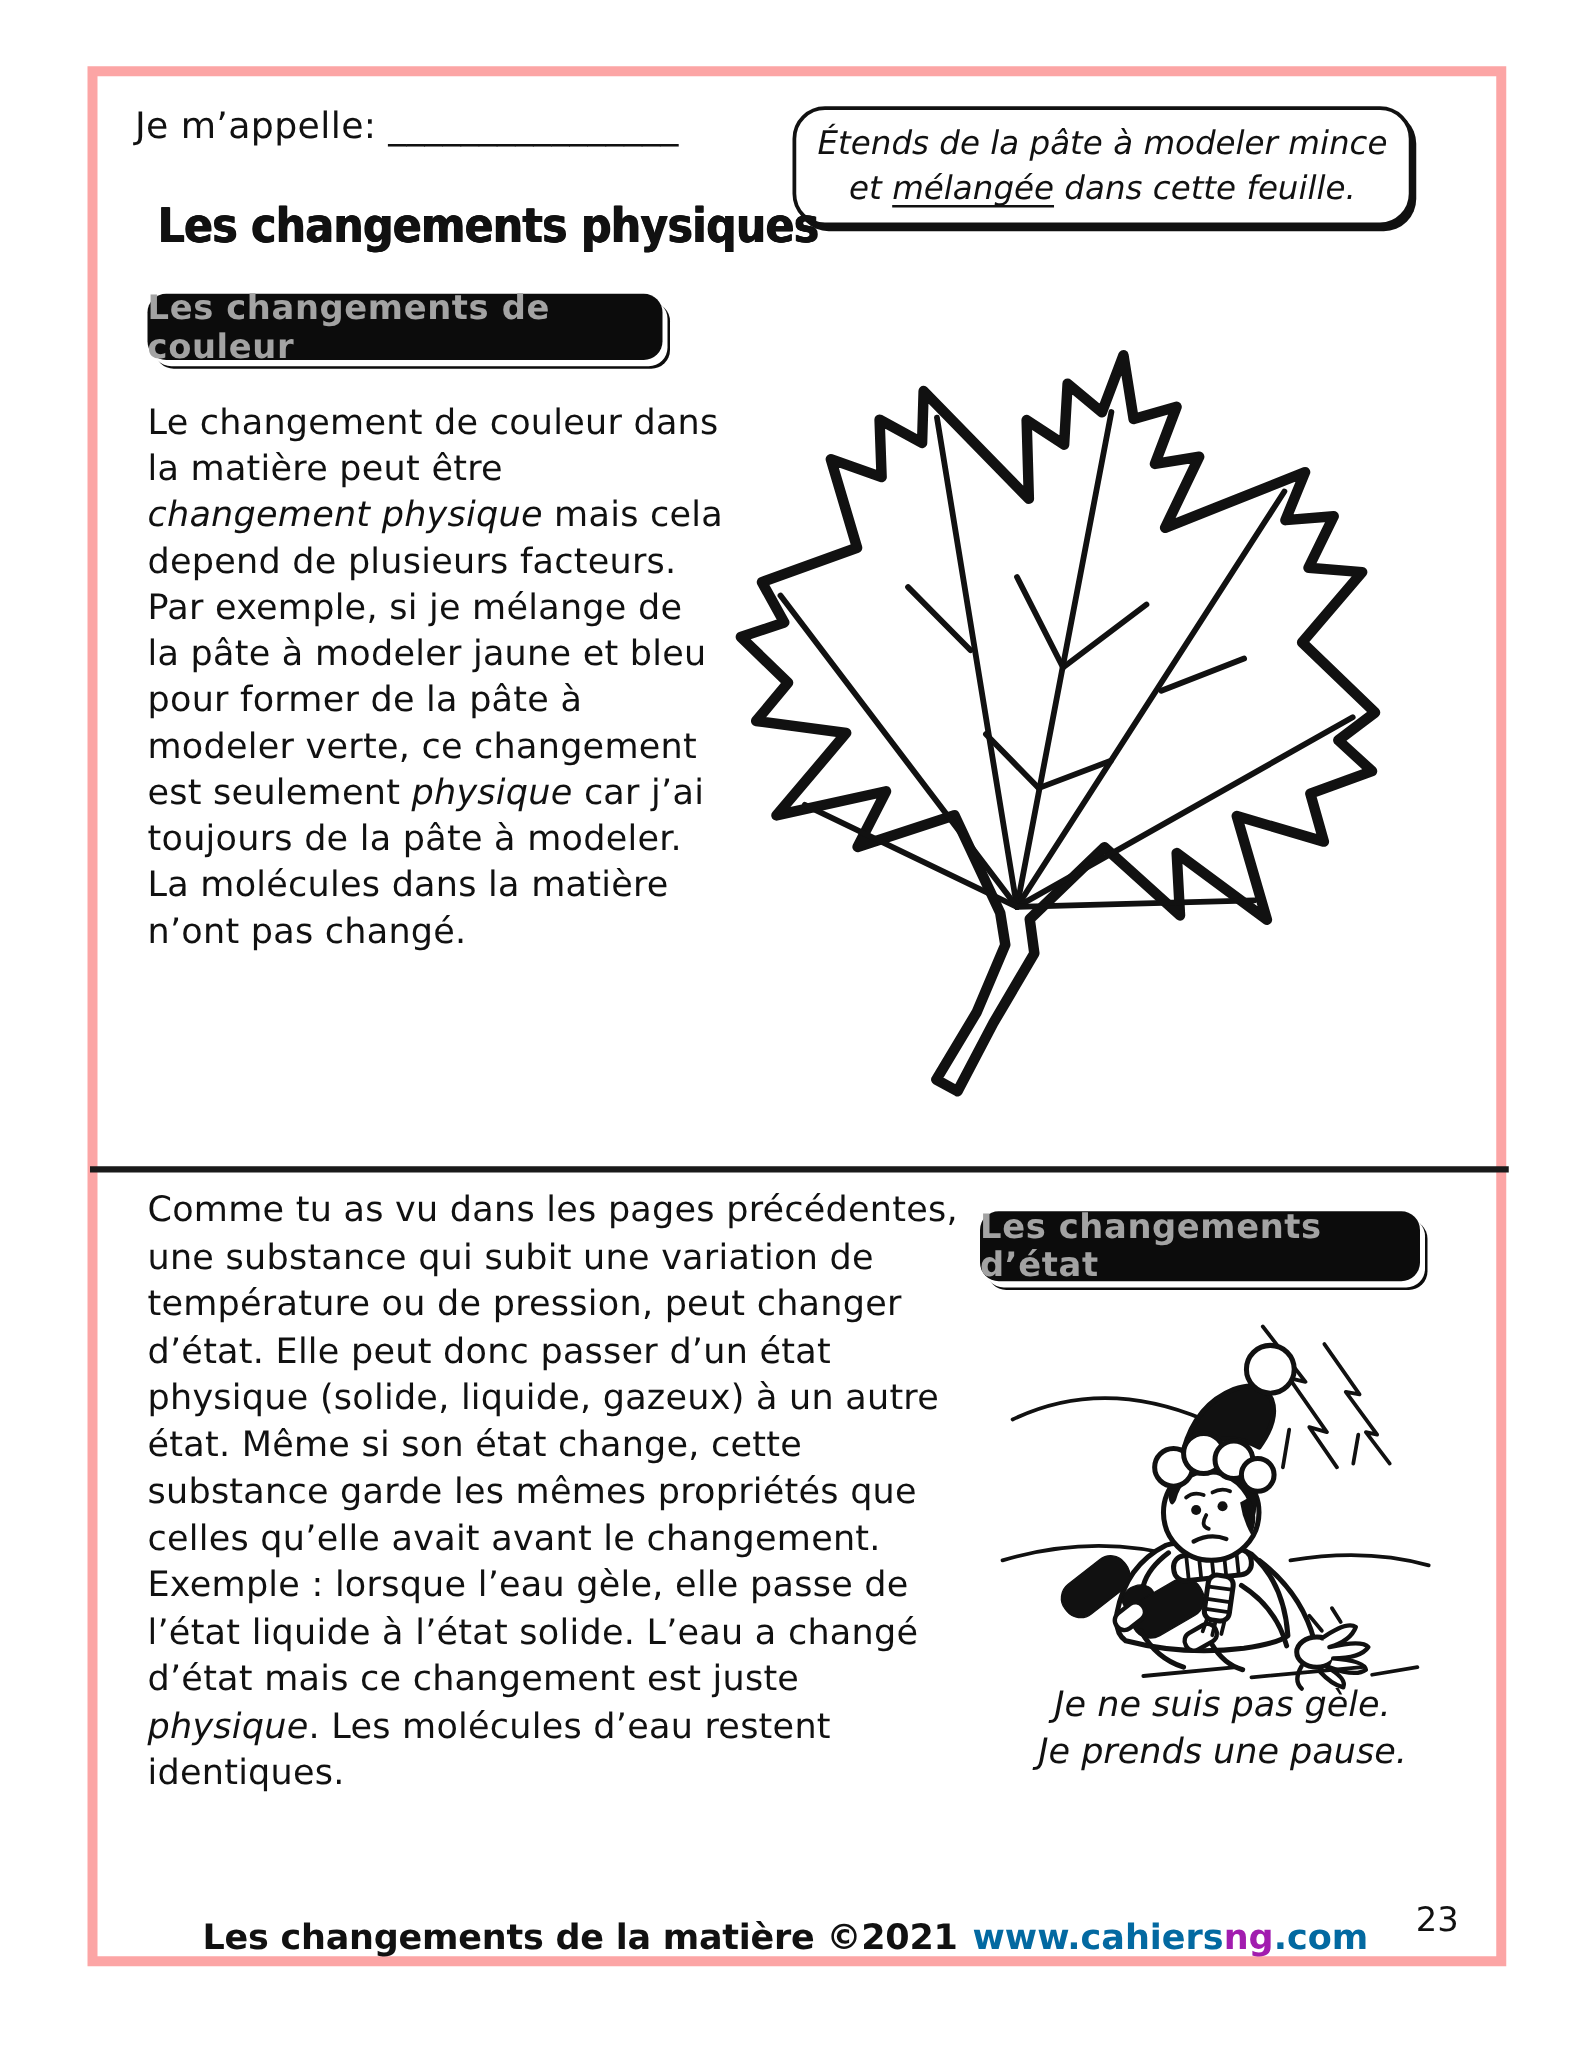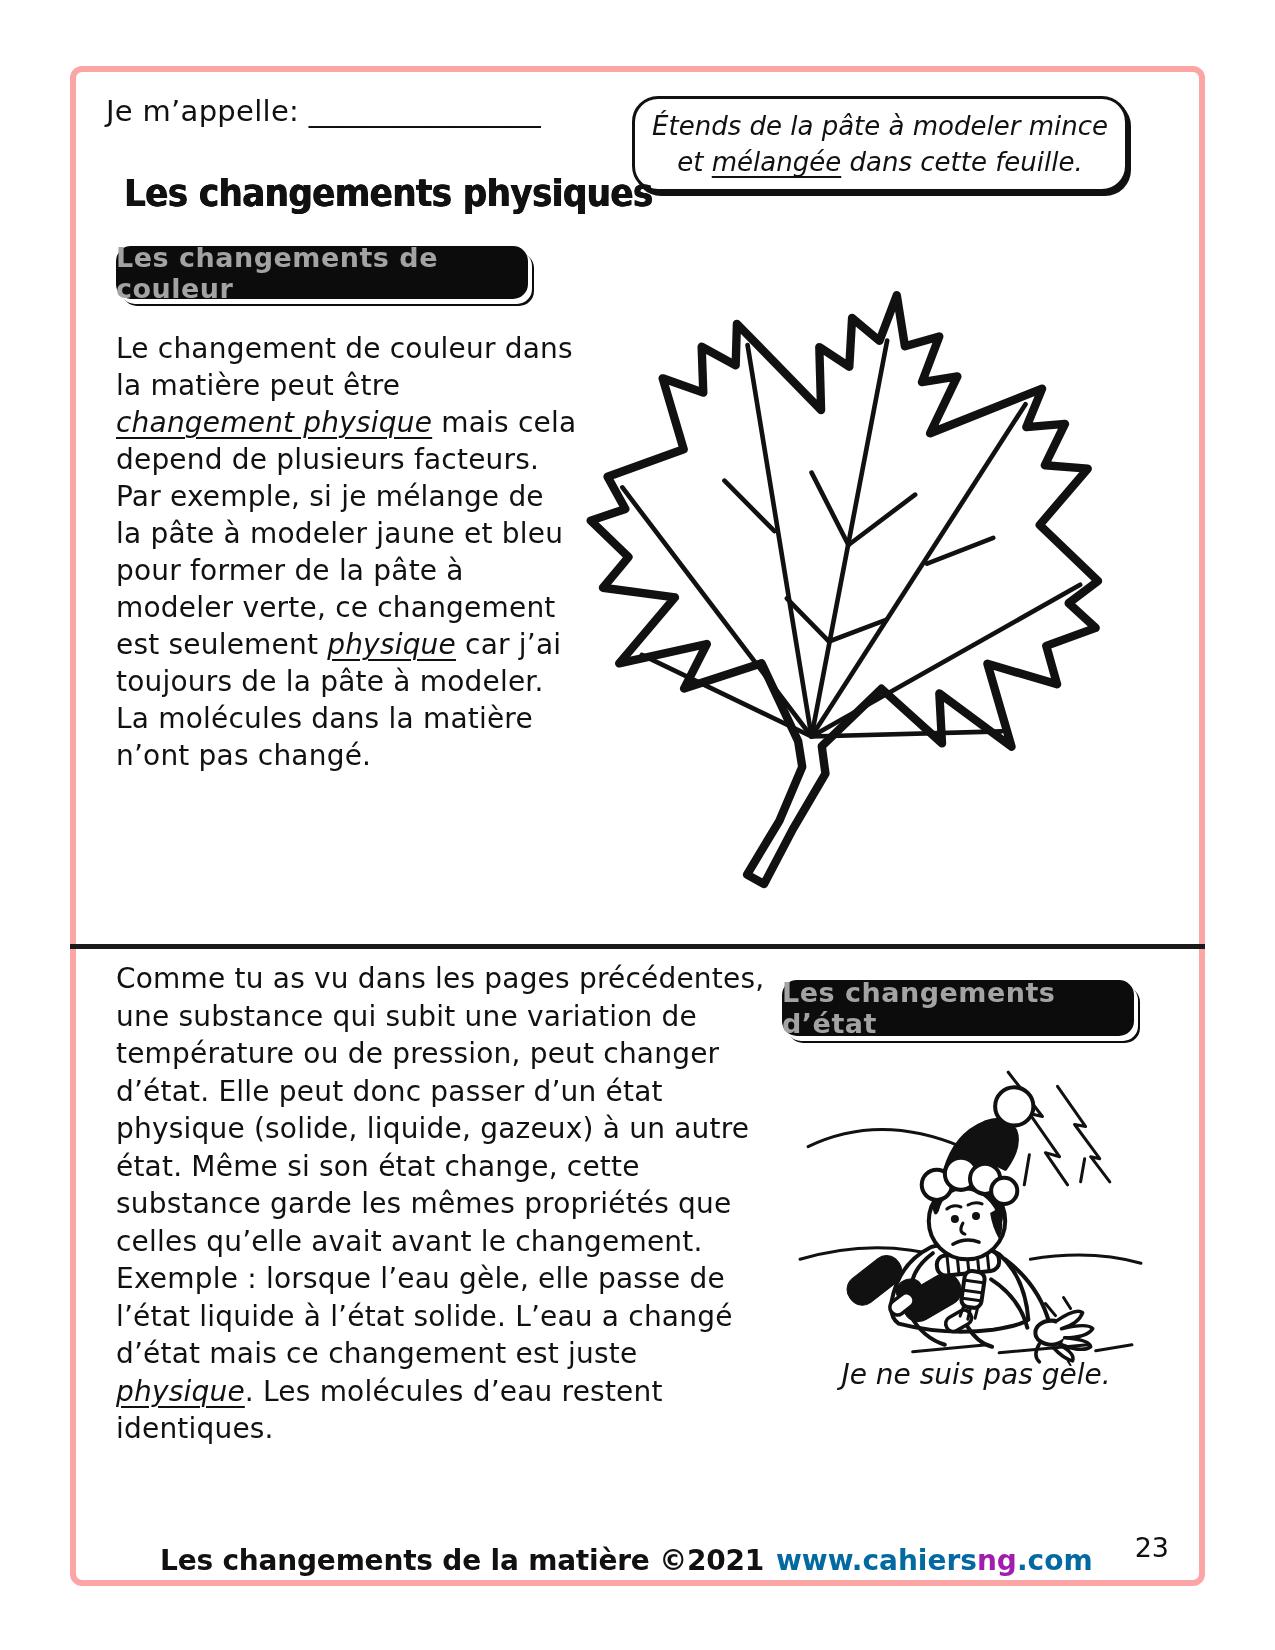--- a/index.html
+++ b/index.html
@@ -3,39 +3,39 @@
 <meta charset="utf-8">
 <style>
   * { margin:0; padding:0; box-sizing:border-box; }
   html,body { background:#ffffff; }
   body {
     width:1275px; height:1650px; position:relative;
     font-family:"DejaVu Sans", sans-serif; color:#111;
     -webkit-font-smoothing:antialiased;
   }
   .frame {
-    position:absolute; left:70px; top:66px; width:1135px; height:1520px;
-    border:6px solid #fca5a5; border-radius:12px; background:#fff;
+    position:absolute; left:70px; top:53px; width:1135px; height:1520px;
+    border:8px solid #fca5a5; border-radius:0; background:#fff;
   }
   .abs { position:absolute; }
 
   
   .name-line { left:30px; top:22px; font-size:29px; letter-spacing:0.3px; }
   .name-blank { letter-spacing:0; }
 
   
   .instruction-box {
     left:556px; top:24px; width:496px; height:96px;
     border:3px solid #111; border-radius:26px; background:#fff;
     box-shadow:3px 4px 0 0 #111;
     display:flex; align-items:center; justify-content:center; text-align:center;
     font-style:italic; font-size:26px; line-height:36px; padding:4px 14px;
   }
   .ul { text-decoration:underline; text-decoration-thickness:2px; text-underline-offset:5px; }
-  .ul-it { font-style:italic; text-decoration:underline; text-decoration-thickness:2px; text-underline-offset:5px; }
+  .ul-it { font-style:italic; text-decoration-thickness:2px; text-underline-offset:5px; }
 
   
   .main-title {
     left:48px; top:98px; font-size:34px; font-weight:800; letter-spacing:-0.5px;
     transform:scaleY(1.12); transform-origin:left top;
     text-shadow:0.6px 0 #111, -0.3px 0 #111;
   }
 
   
   .banner {
@@ -200,19 +200,20 @@
 
       <g stroke-width="3">
         <path d="M118,300 L192,293 M204,301 L292,293 M300,299 L336,293"></path>
         <path d="M250,252 L260,264 M268,246 L275,257"></path>
       </g>
     </g>
   </svg>
 
   <div class="abs caption">
     <div>Je ne suis pas gèle.</div>
+    <div>Je prends une pause.</div>
   </div>
 
   <div class="abs footer-left">Les changements de la matière ©2021</div>
   <div class="abs footer-url"><span class="url-blue">www.cahiers</span><span class="url-black">ng</span><span class="url-blue">.com</span></div>
   <div class="abs page-number">23</div>
 
 </div>
 
 </body></html>

